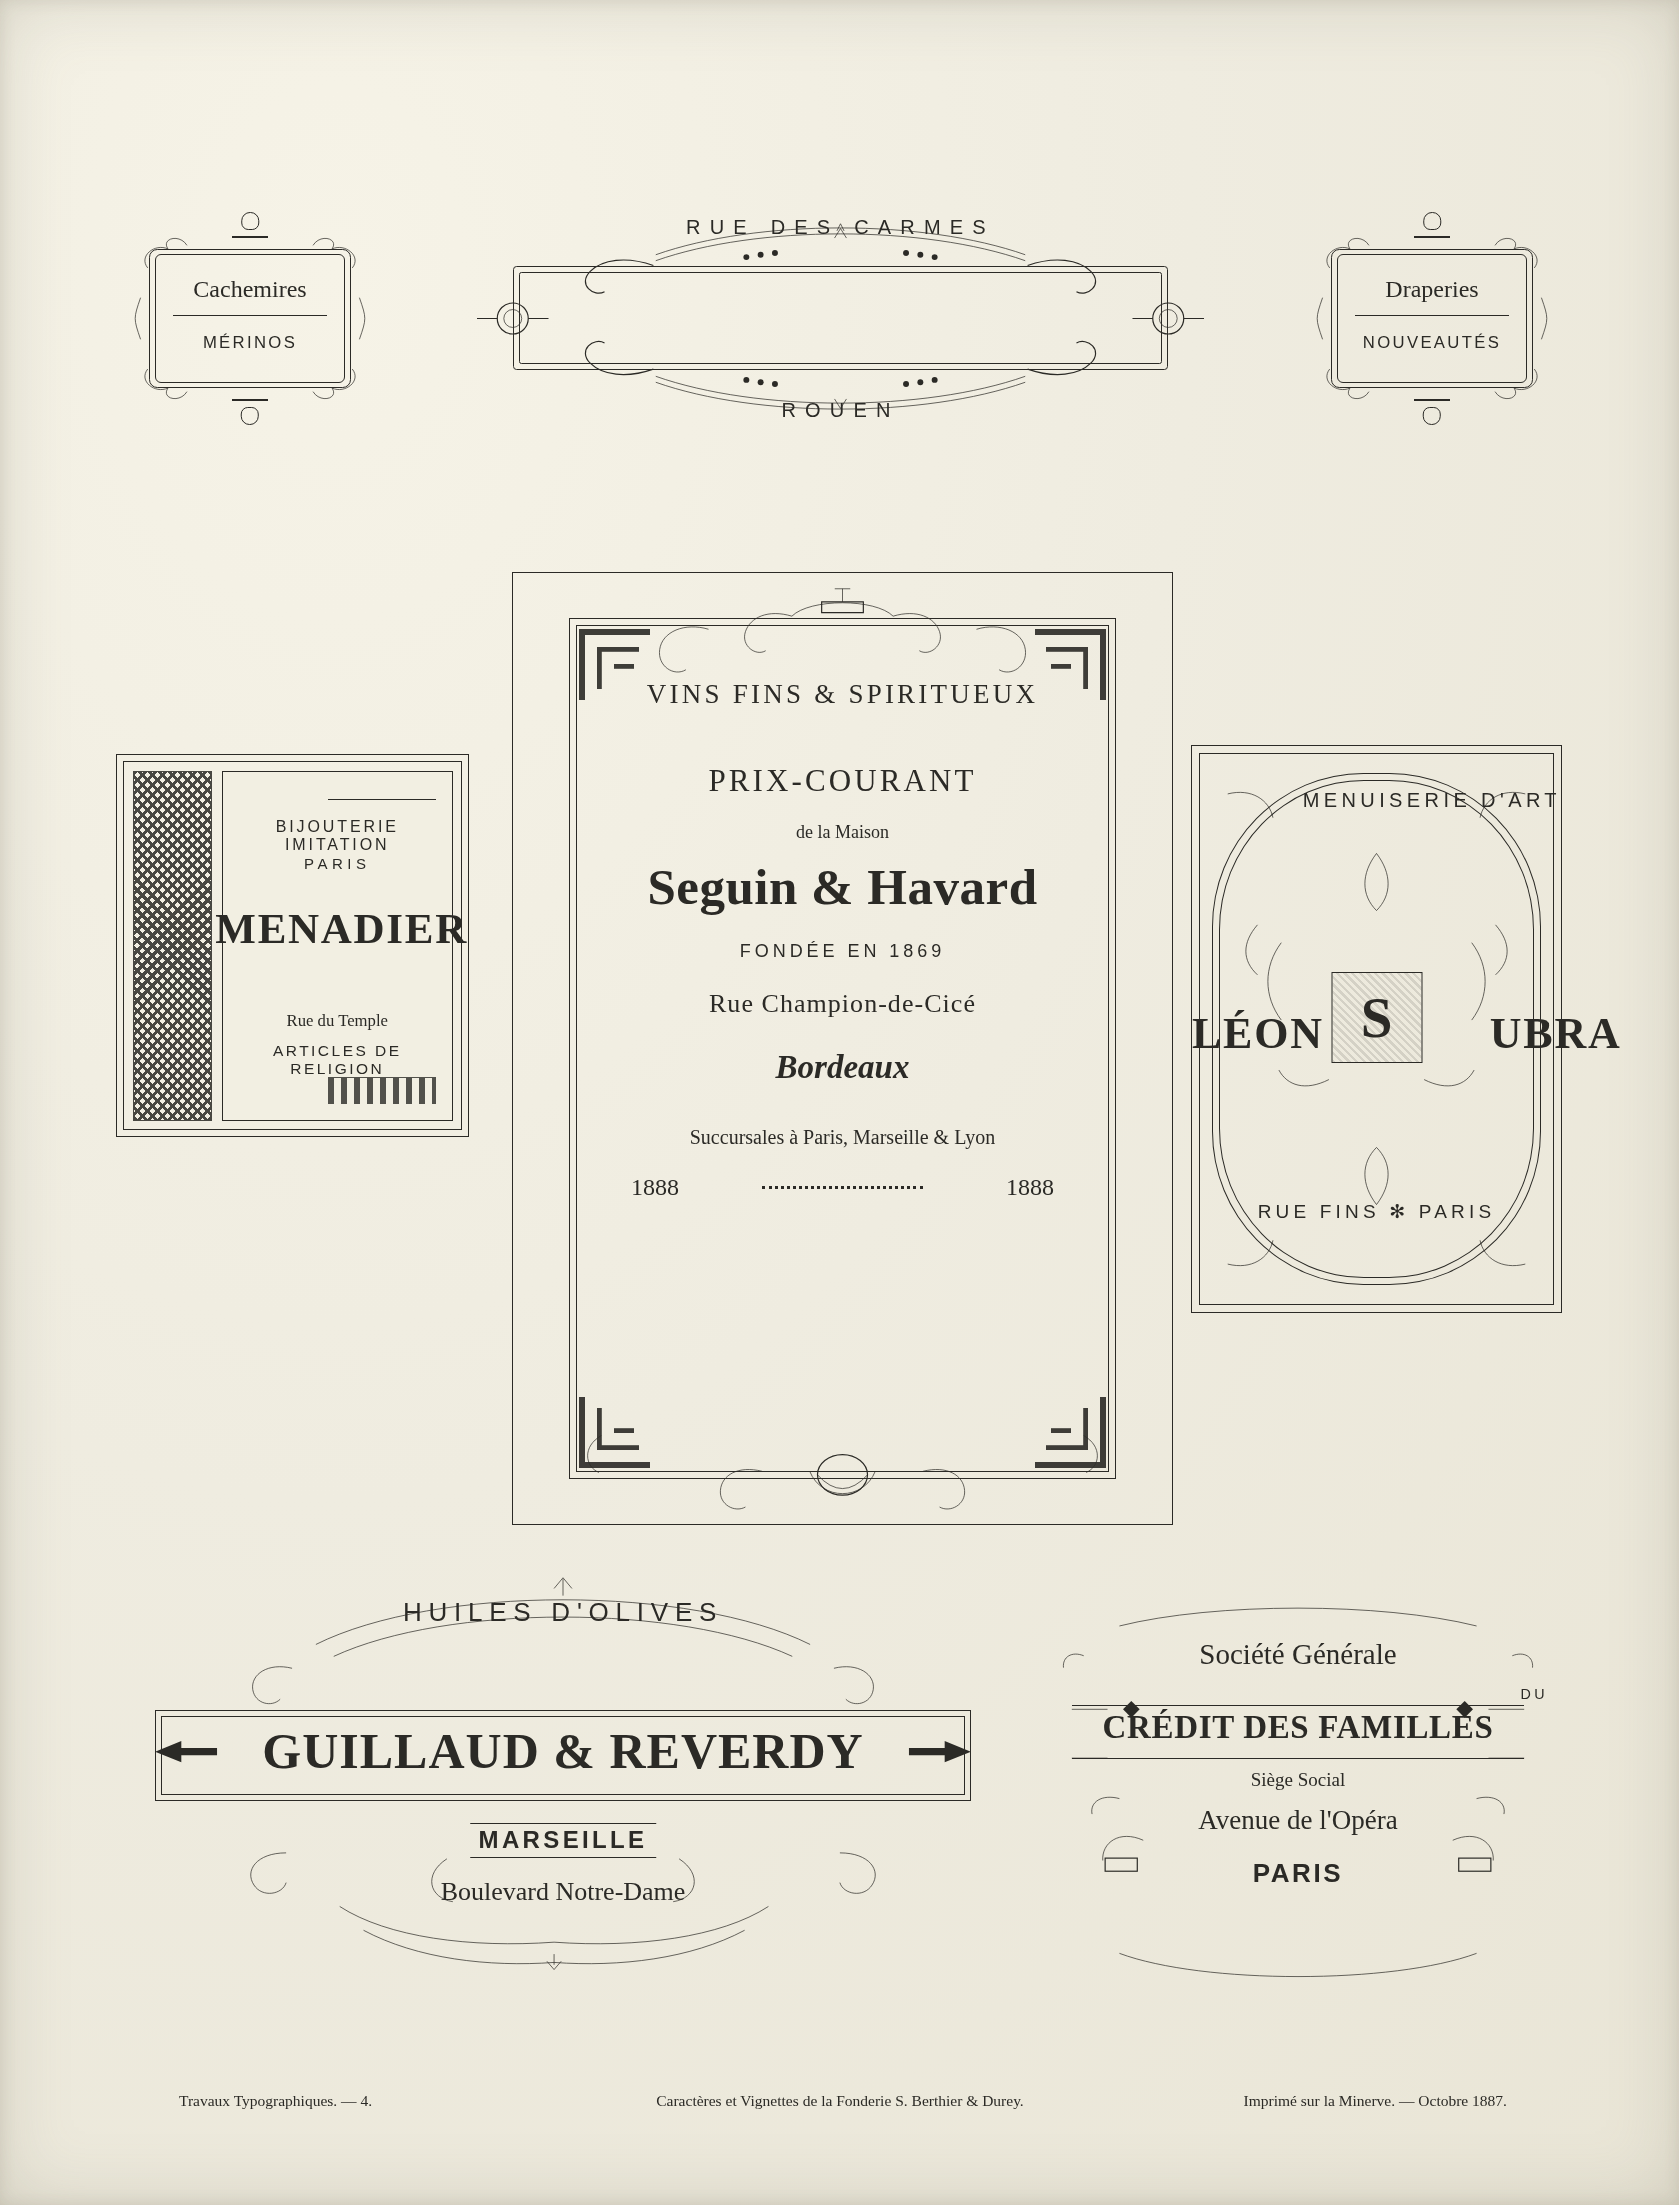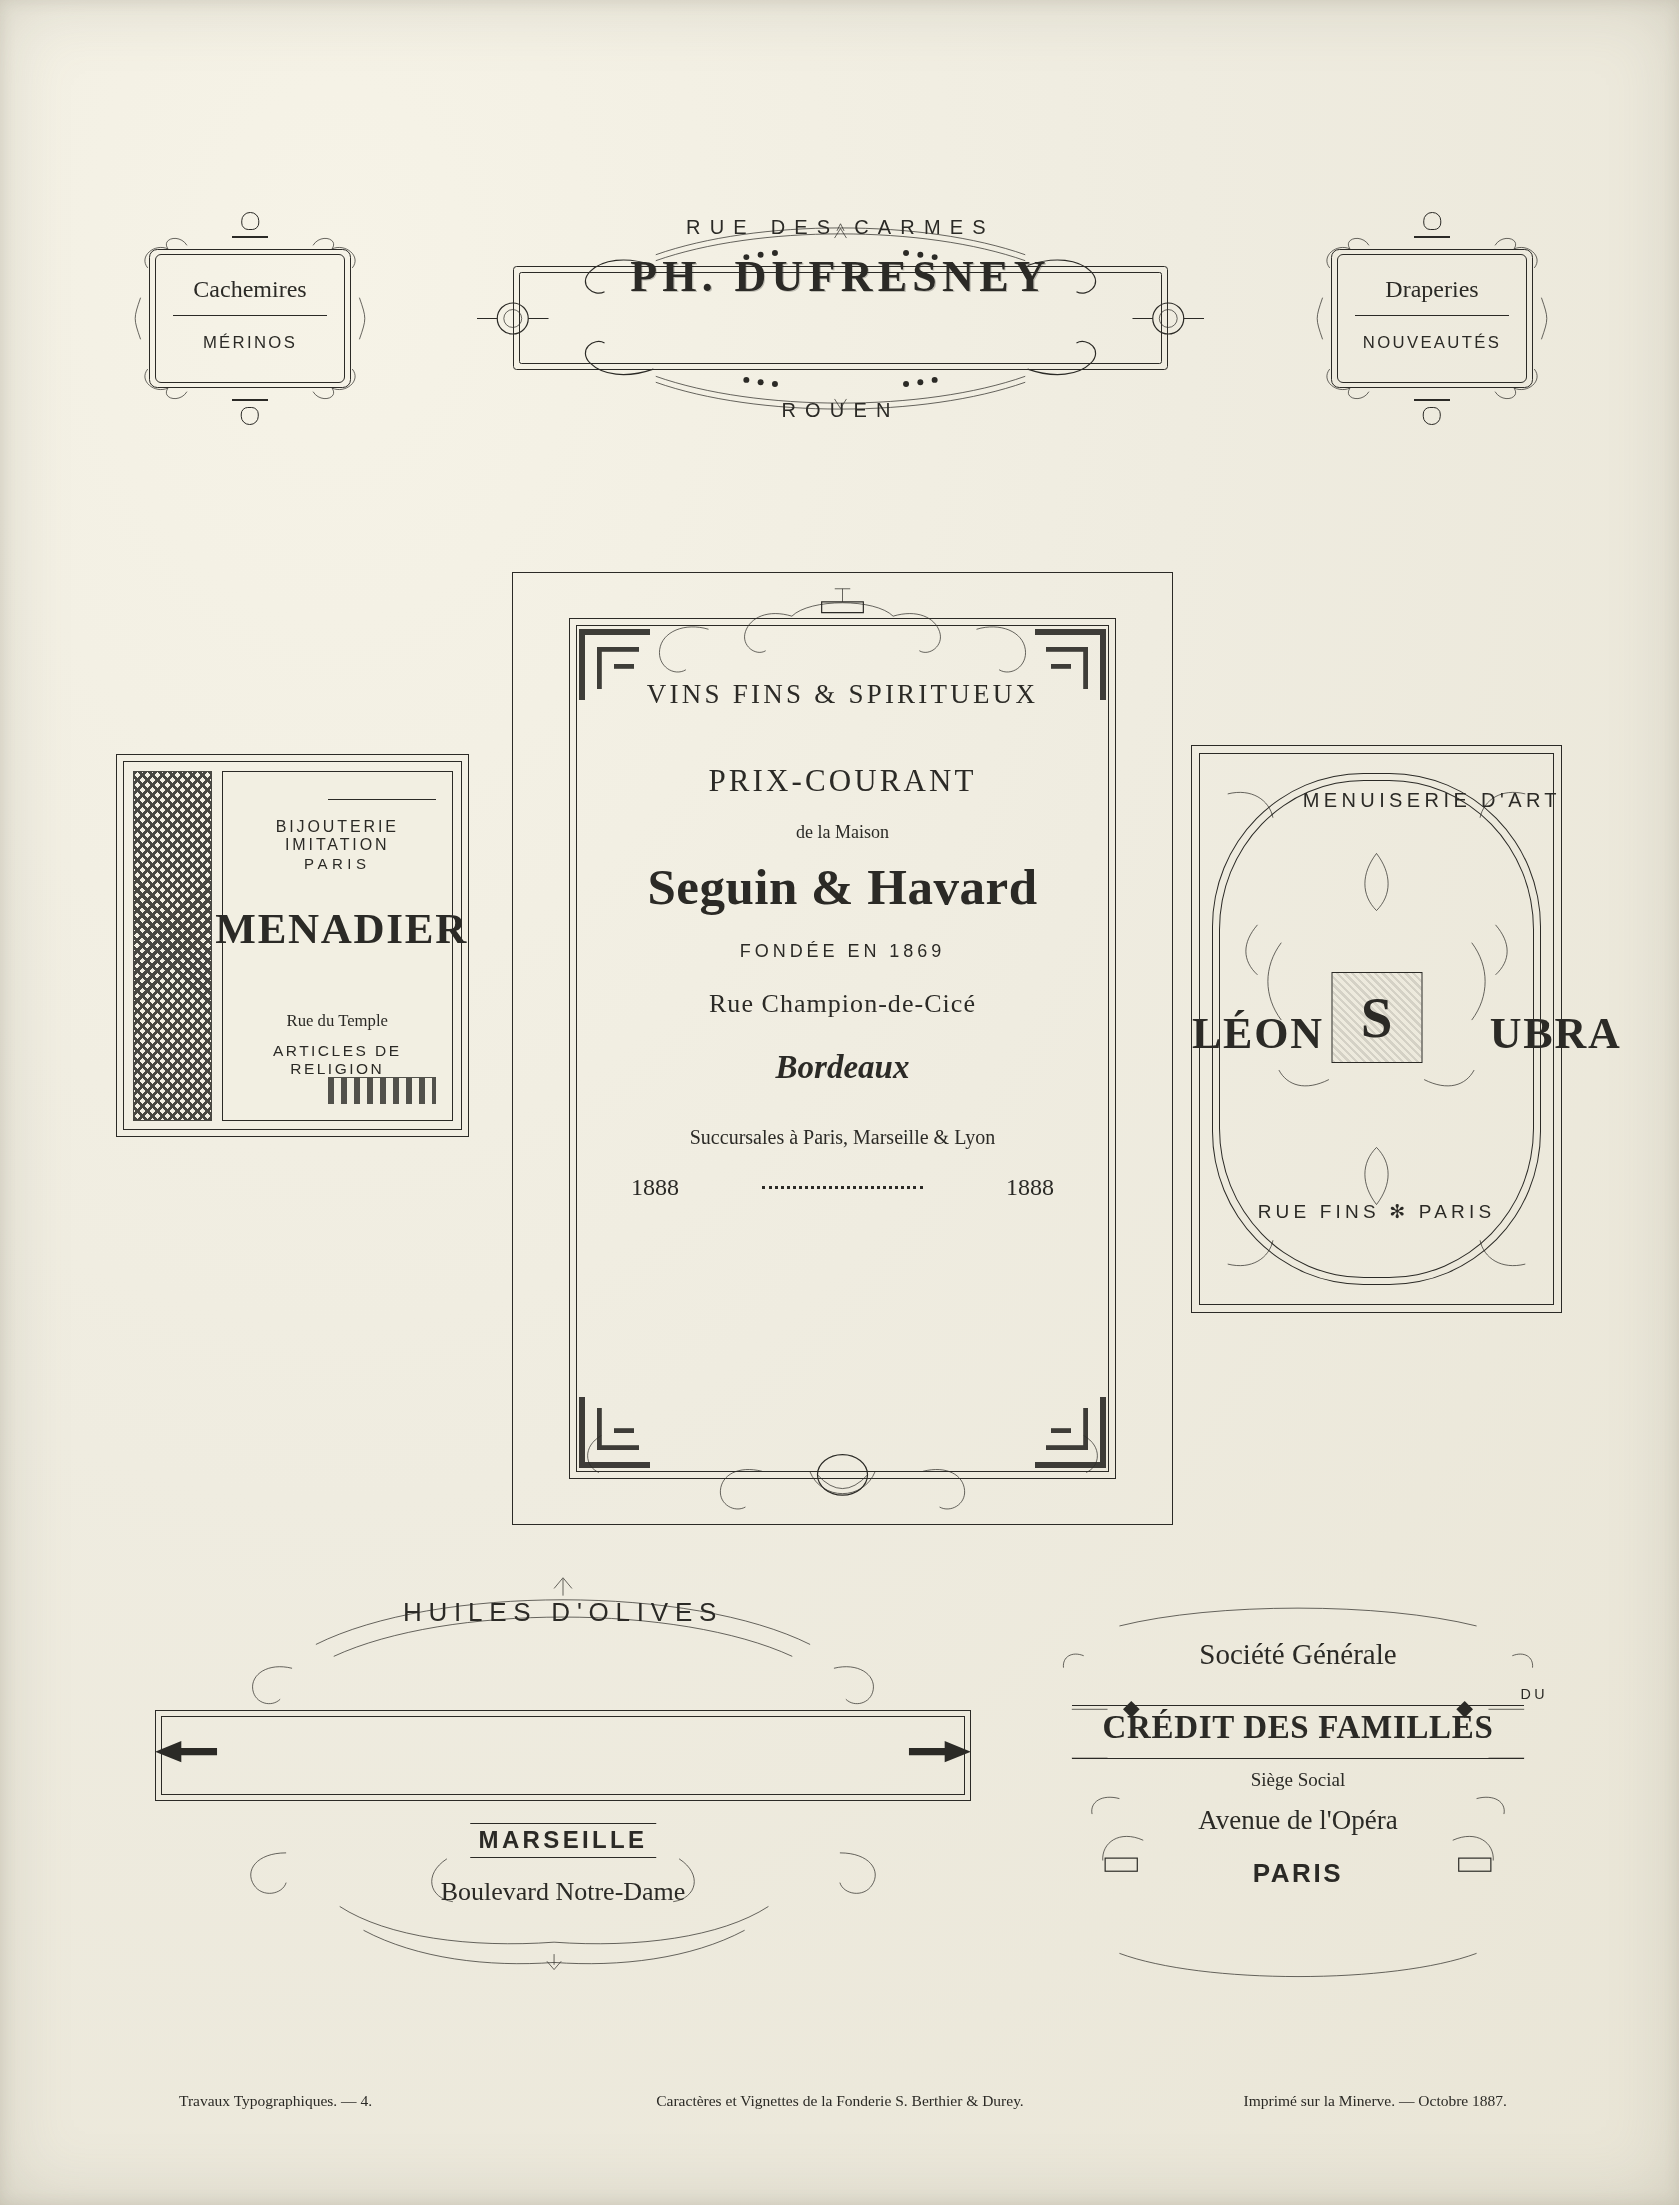--- a/index.html
+++ b/index.html
@@ -184,21 +184,20 @@
           <circle cx="500" cy="275" r="5"></circle>
         <circle cx="720" cy="275" r="5"></circle>
           <circle cx="744" cy="272" r="5"></circle>
           <circle cx="768" cy="268" r="5"></circle>
       </g>
       <path class="ink-t" d="M600,30 l10,-16 l10,16 M604,18 l6,-12 l6,12"></path>
       <path class="ink-t" d="M600,300 l10,16 l10,-16"></path>
     </svg>
     <div class="arcTop">RUE DES CARMES</div>
     <div id="duf-band"></div>
-    <div id="duf-name">PH. DUFRESNEY</div>
     <div class="arcBot">ROUEN</div>
   </div>
 
   <div class="blk sideCard" id="drap" style="left:1319px;top:232px;">
     <div class="finial" style="top:-20px;"></div>
     <div class="finial" style="bottom:-20px;transform:translateX(-50%) rotate(180deg);"></div>
     <svg width="226" height="173" style="position:absolute;left:0;top:0" viewBox="0 0 380 290">
       <path class="ink-t" d="M18,60 C2,40 30,18 52,28 C40,10 72,2 84,22"></path>
       <path class="ink-t" d="M362,60 C378,40 350,18 328,28 C340,10 308,2 296,22"></path>
       <path class="ink-t" d="M18,230 C2,250 30,272 52,262 C40,280 72,288 84,268"></path>
@@ -298,20 +297,21 @@
 
       <path class="ink-t" d="M340,560 C420,612 560,630 700,620 C840,630 980,612 1060,560"></path>
       <path class="ink-t" d="M380,600 C470,648 590,662 700,654 C810,662 930,648 1020,600"></path>
       <path class="ink-t" d="M700,640 l0,18 M688,652 l12,14 l12,-14"></path>
       <path class="ink-t" d="M250,470 C200,470 180,500 196,524 C210,546 244,540 250,520"></path>
       <path class="ink-t" d="M1180,470 C1230,470 1250,500 1234,524 C1220,546 1186,540 1180,520"></path>
       <path class="ink-t" d="M520,480 c-40,26 -30,66 10,72 M910,480 c40,26 30,66 -10,72"></path>
     </svg>
     <div class="arc">HUILES D'OLIVES</div>
     <div class="bar"></div>
+    <div class="nm">GUILLAUD &amp; REVERDY</div>
     <div class="city">MARSEILLE</div>
     <div class="st">Boulevard Notre-Dame</div>
   </div>
 
   <div class="blk" id="soc">
     <svg width="500" height="381" style="position:absolute;left:0;top:0" viewBox="0 0 840 640">
       <path class="ink-t" d="M120,10 C280,-30 560,-30 720,10"></path>
       <path class="ink-t" d="M60,60 C40,52 24,62 26,80 M780,60 C800,52 816,62 814,80"></path>
       <path class="ink-t" d="M40,150 h60 M740,150 h60"></path>
       <path class="ink-t" d="M40,232 h60 M740,232 h60"></path>

